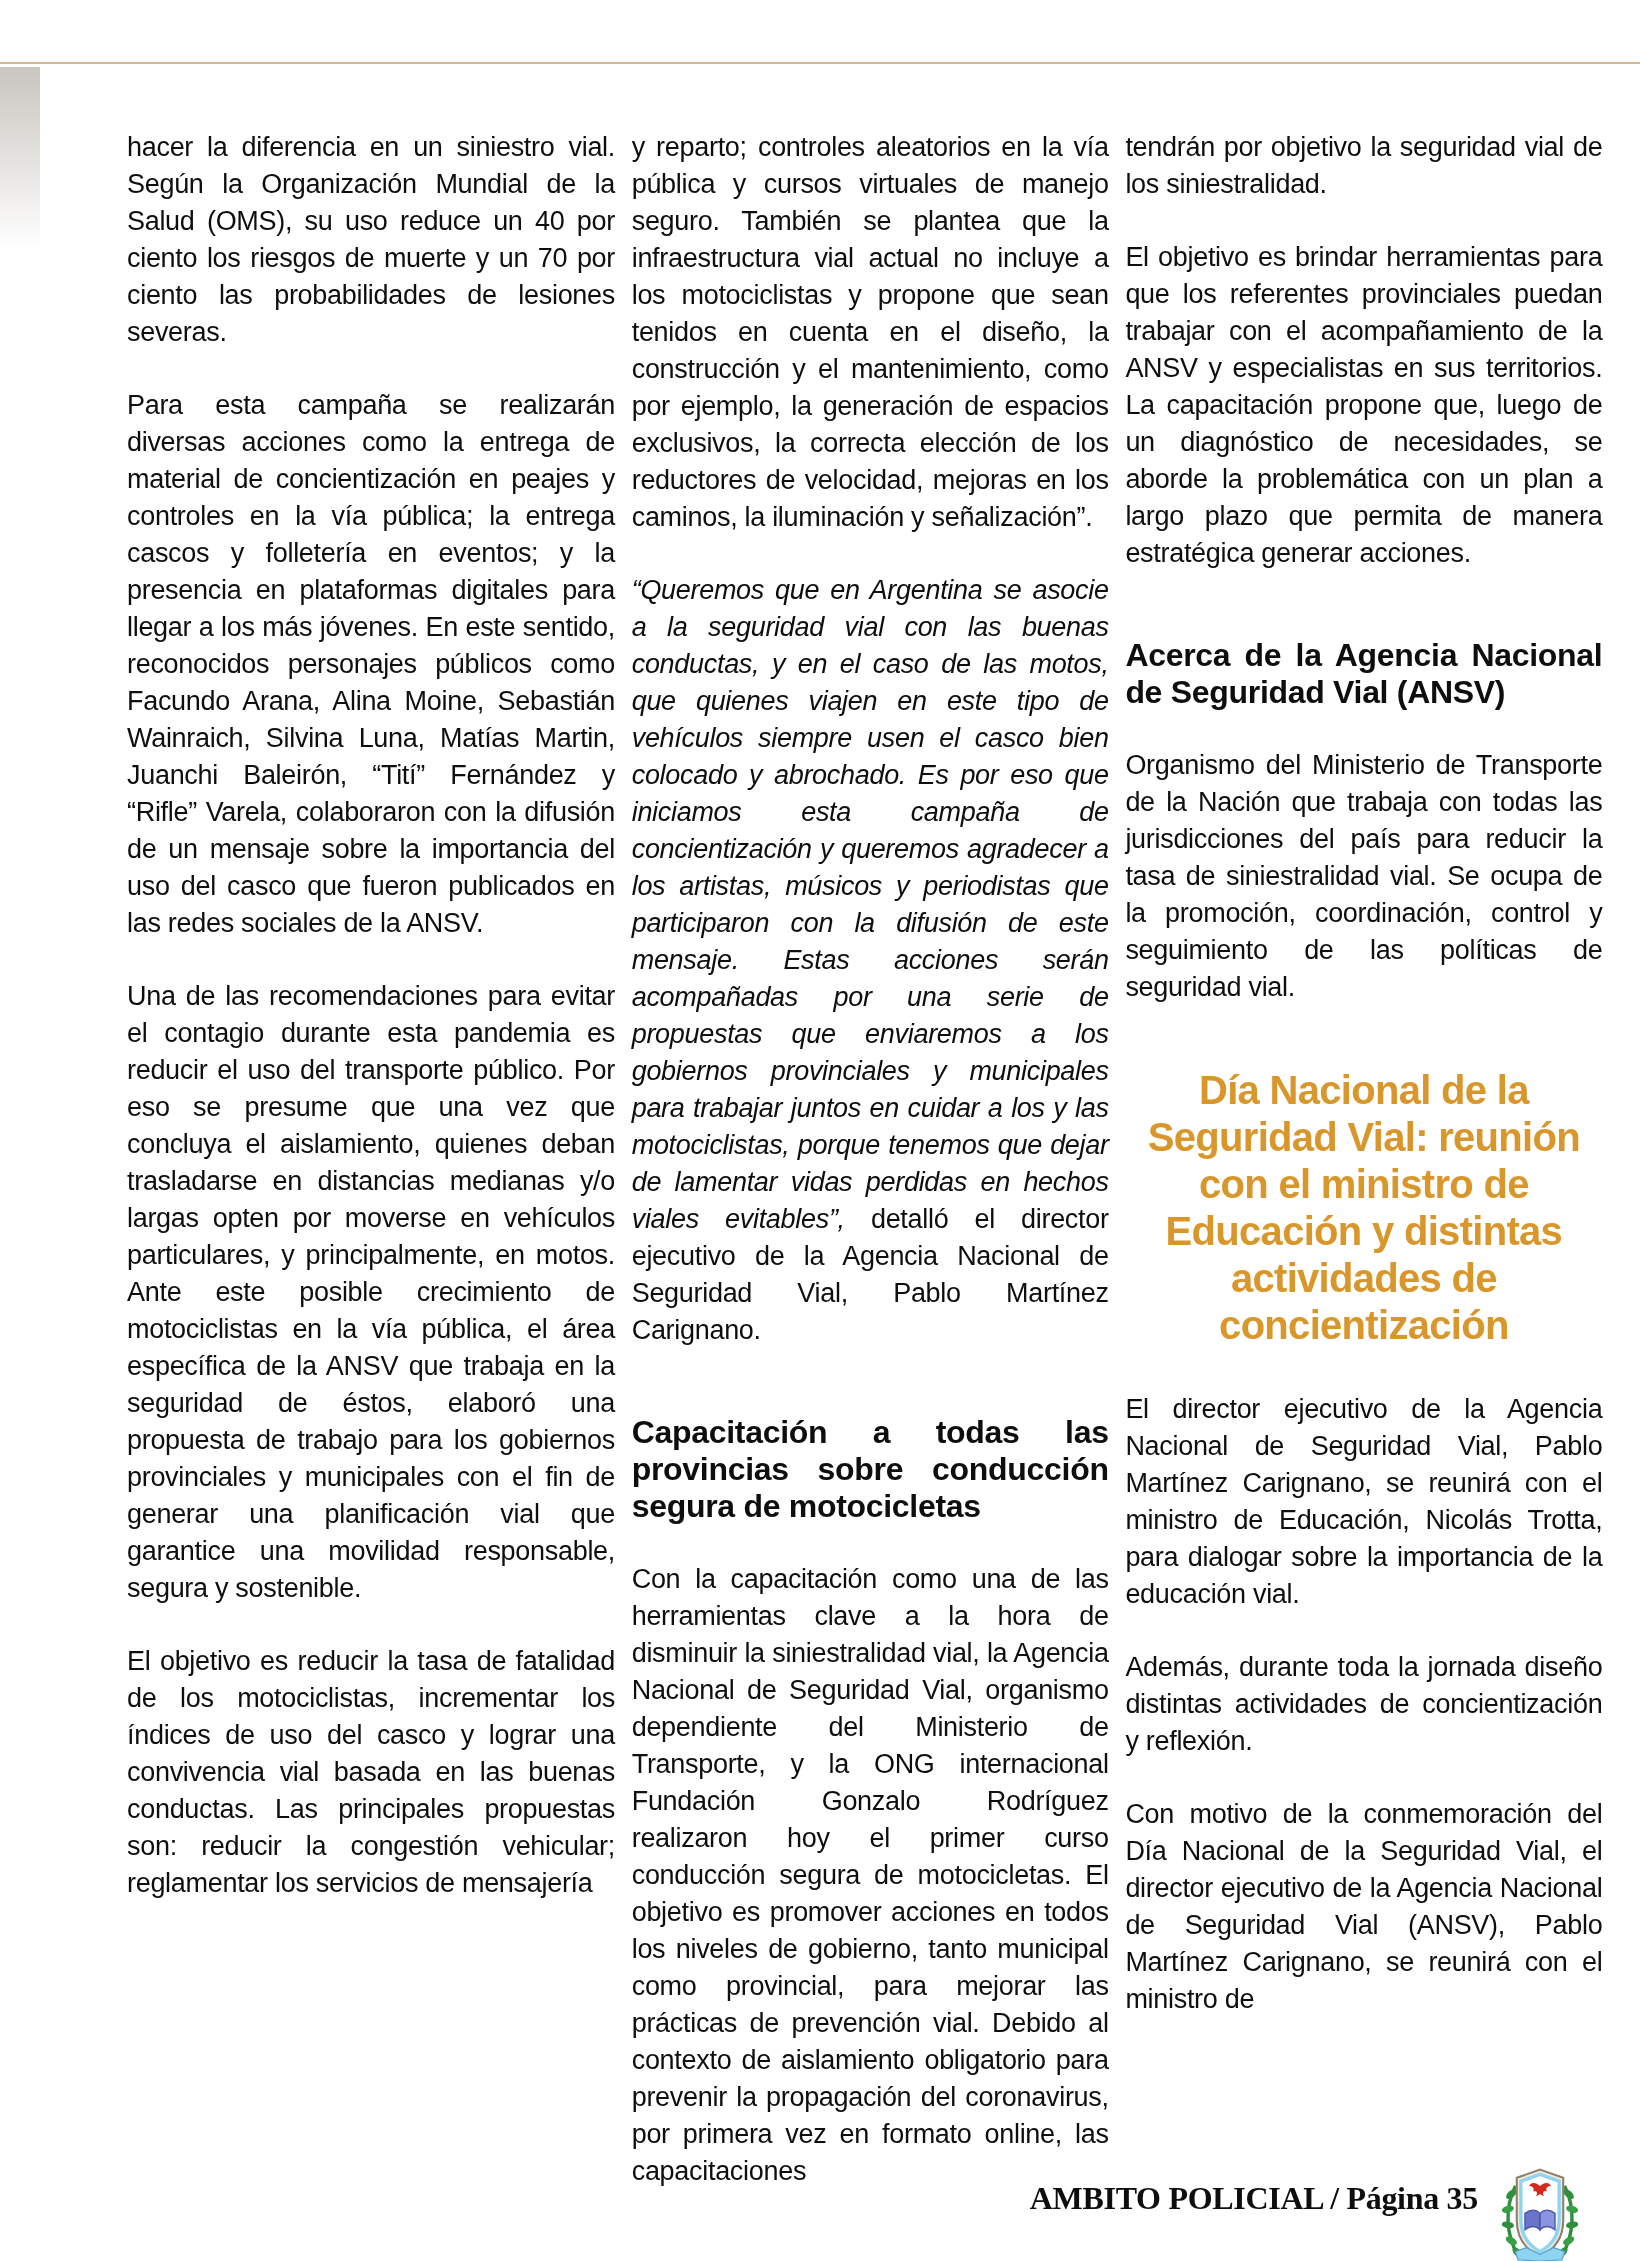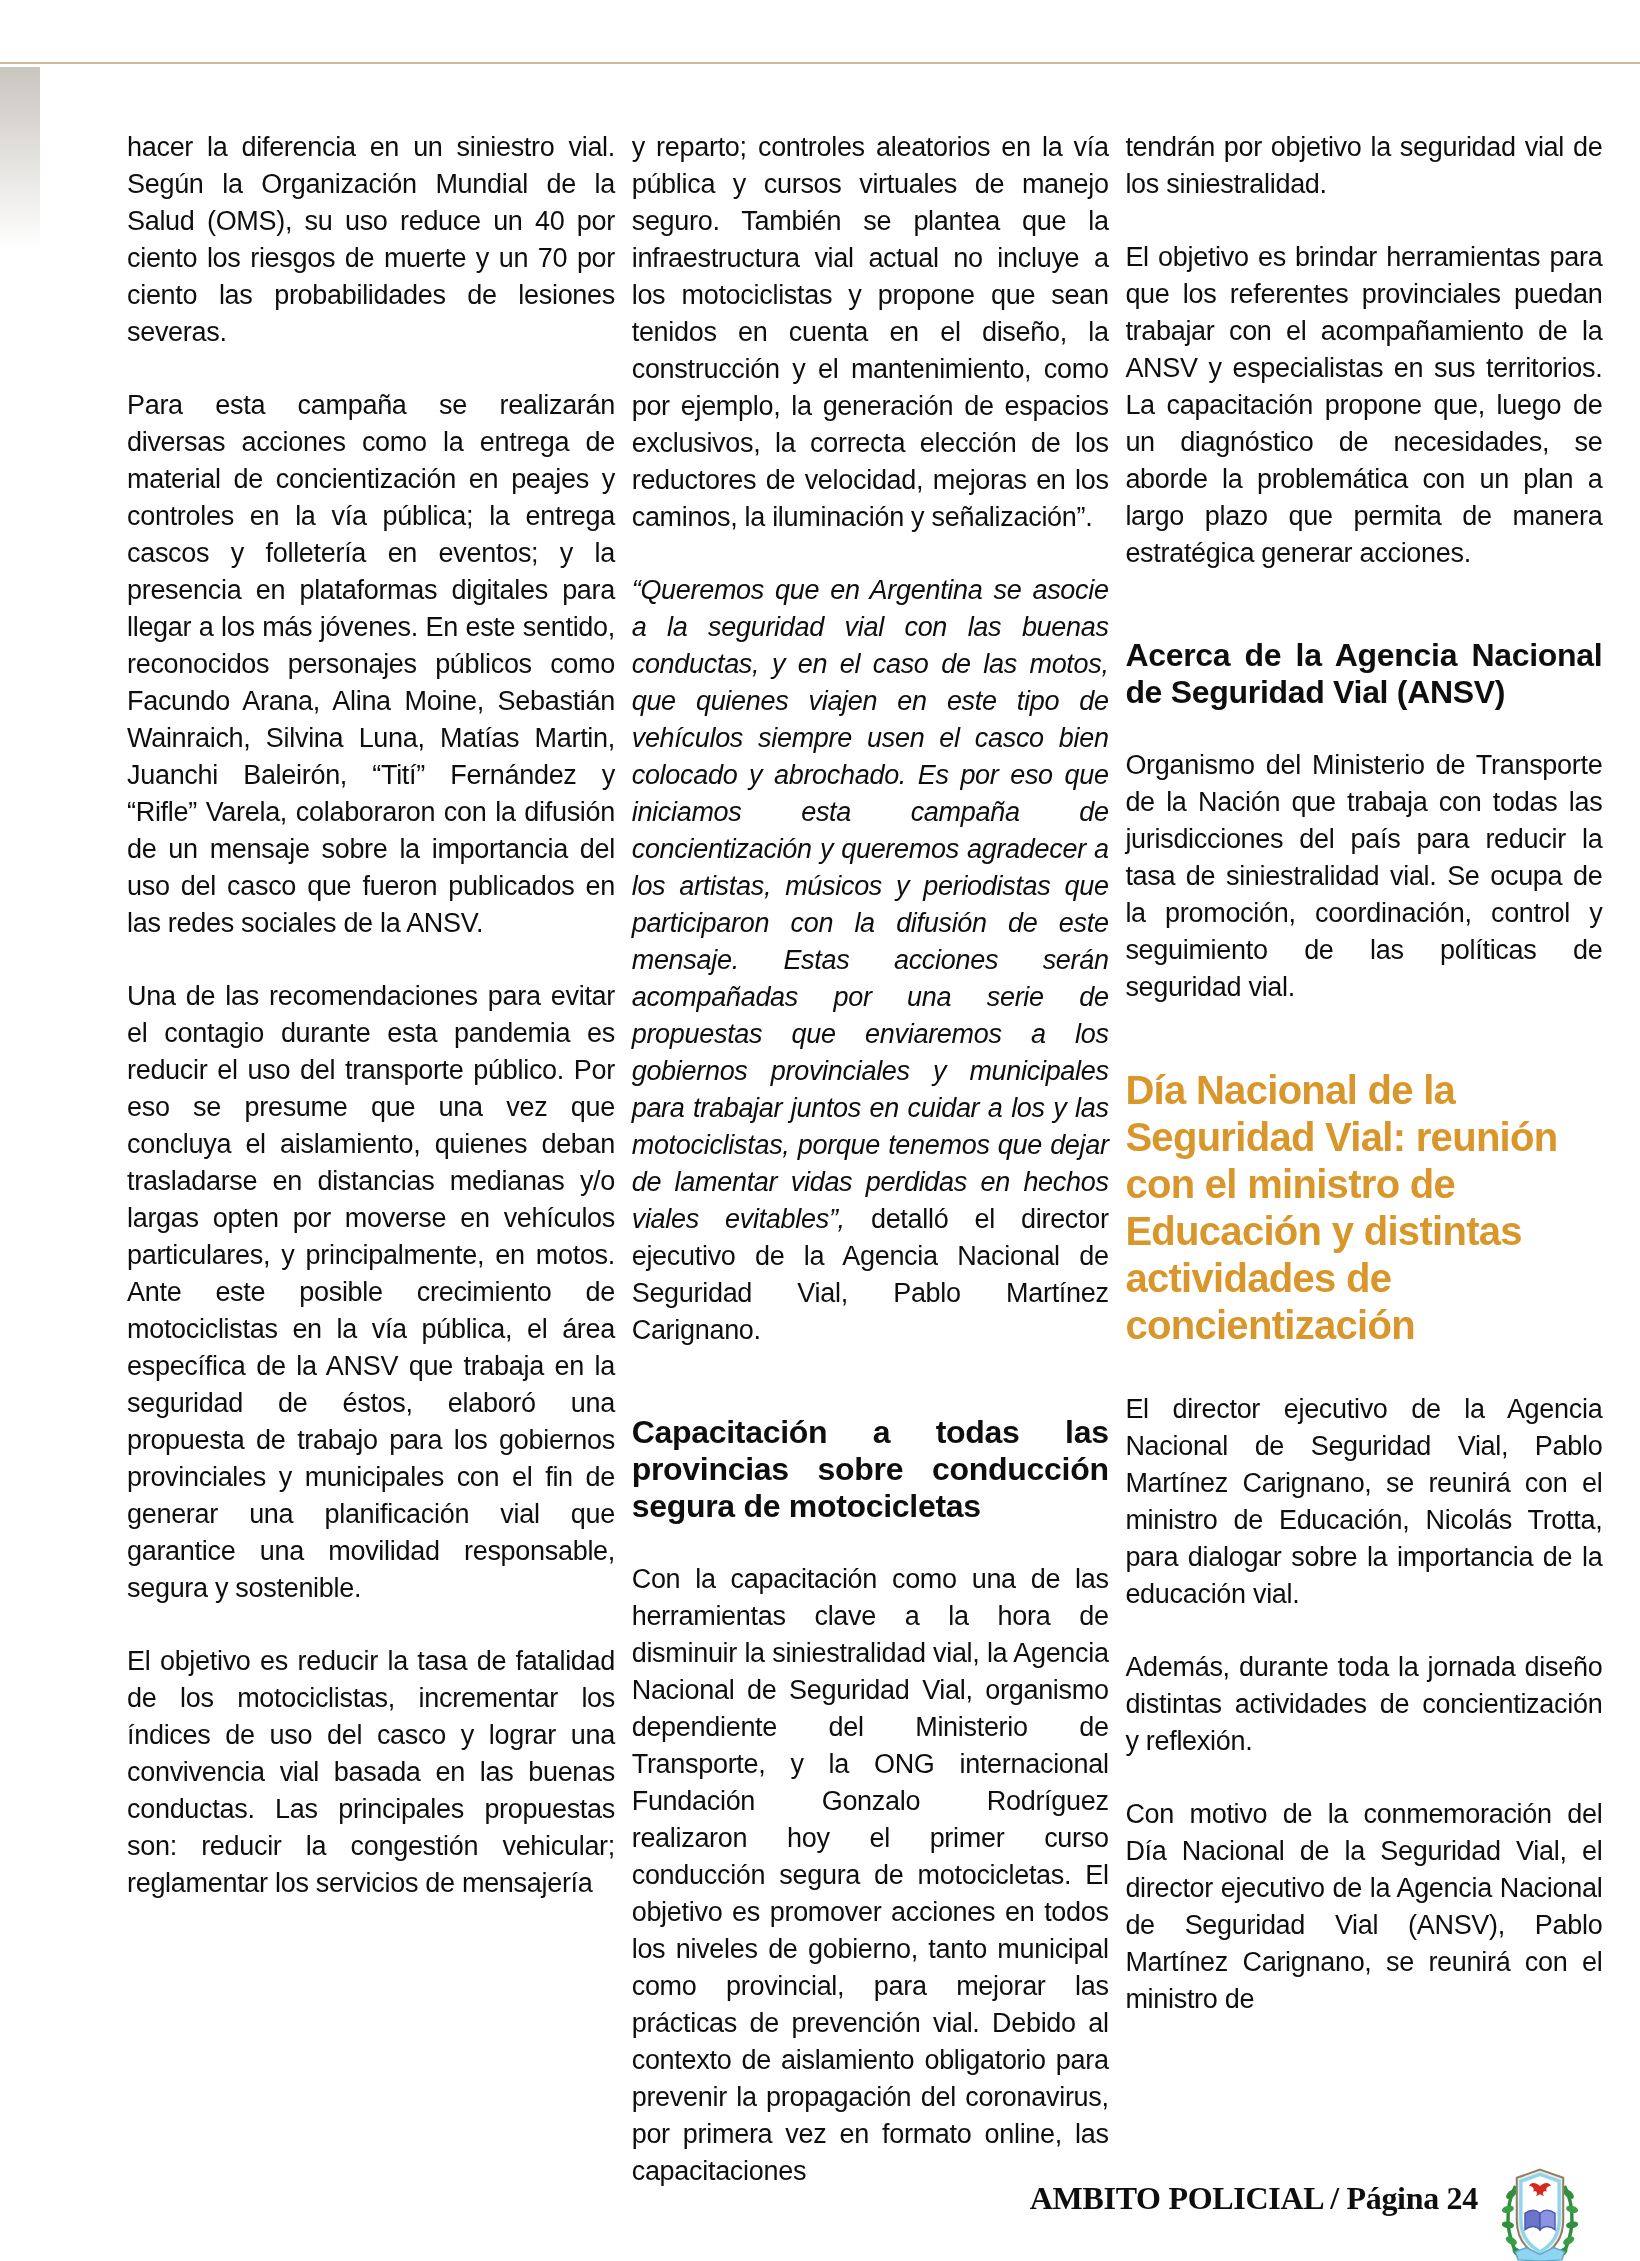--- a/index.html
+++ b/index.html
@@ -48,21 +48,21 @@
     margin:65px 0 36px 0;
     font-size:32px;line-height:37px;
     font-weight:bold;letter-spacing:-0.3px;
     text-align:justify;
   }
   .col h2.accent{
     margin:61px 0 42px 0;
     font-size:40px;line-height:47px;
     font-weight:bold;letter-spacing:-0.7px;
     color:var(--color-accent);
-    text-align:left;
+    text-align:center;
   }
   .page-footer{
     position:absolute;right:60px;bottom:0;
     display:flex;align-items:flex-end;gap:21px;
   }
   .footer-label{
     font-family:"Liberation Serif", serif;
     font-weight:bold;
     font-size:32px;
     letter-spacing:-0.3px;
@@ -106,21 +106,21 @@
       <p>Organismo del Ministerio de Transporte de la Nación que trabaja con todas las jurisdicciones del país para reducir la tasa de siniestralidad vial. Se ocupa de la promoción, coordinación, control y seguimiento de las políticas de seguridad vial.</p>
       <h2 class="accent">Día Nacional de la Seguridad Vial: reunión con el ministro de Educación y distintas actividades de concientización</h2>
       <p>El director ejecutivo de la Agencia Nacional de Seguridad Vial, Pablo Martínez Carignano, se reunirá con el ministro de Educación, Nicolás Trotta, para dialogar sobre la importancia de la educación vial.</p>
       <p>Además, durante toda la jornada diseño distintas actividades de concientización y reflexión.</p>
       <p>Con motivo de la conmemoración del Día Nacional de la Seguridad Vial, el director ejecutivo de la Agencia Nacional de Seguridad Vial (ANSV), Pablo Martínez Carignano, se reunirá con el ministro de</p>
     </div>
 
   </div>
 
   <div class="page-footer">
-    <span class="footer-label">AMBITO POLICIAL / Página 24</span>
+    <span class="footer-label">AMBITO POLICIAL / Página 35</span>
     <svg class="crest" viewBox="0 0 120 152" xmlns="http://www.w3.org/2000/svg">
 
       <g>
         <path d="M28,140 C10,110 8,70 24,38" fill="none" stroke="#2f8f3c" stroke-width="5"></path>
         <ellipse cx="18" cy="50" rx="9" ry="5" fill="#2f8f3c" transform="rotate(-40 18 50)"></ellipse>
         <ellipse cx="13" cy="72" rx="9" ry="5" fill="#37a046" transform="rotate(-15 13 72)"></ellipse>
         <ellipse cx="13" cy="95" rx="9" ry="5" fill="#2f8f3c" transform="rotate(10 13 95)"></ellipse>
         <ellipse cx="18" cy="118" rx="9" ry="5" fill="#37a046" transform="rotate(30 18 118)"></ellipse>
         <ellipse cx="27" cy="135" rx="9" ry="5" fill="#2f8f3c" transform="rotate(45 27 135)"></ellipse>
       </g>

